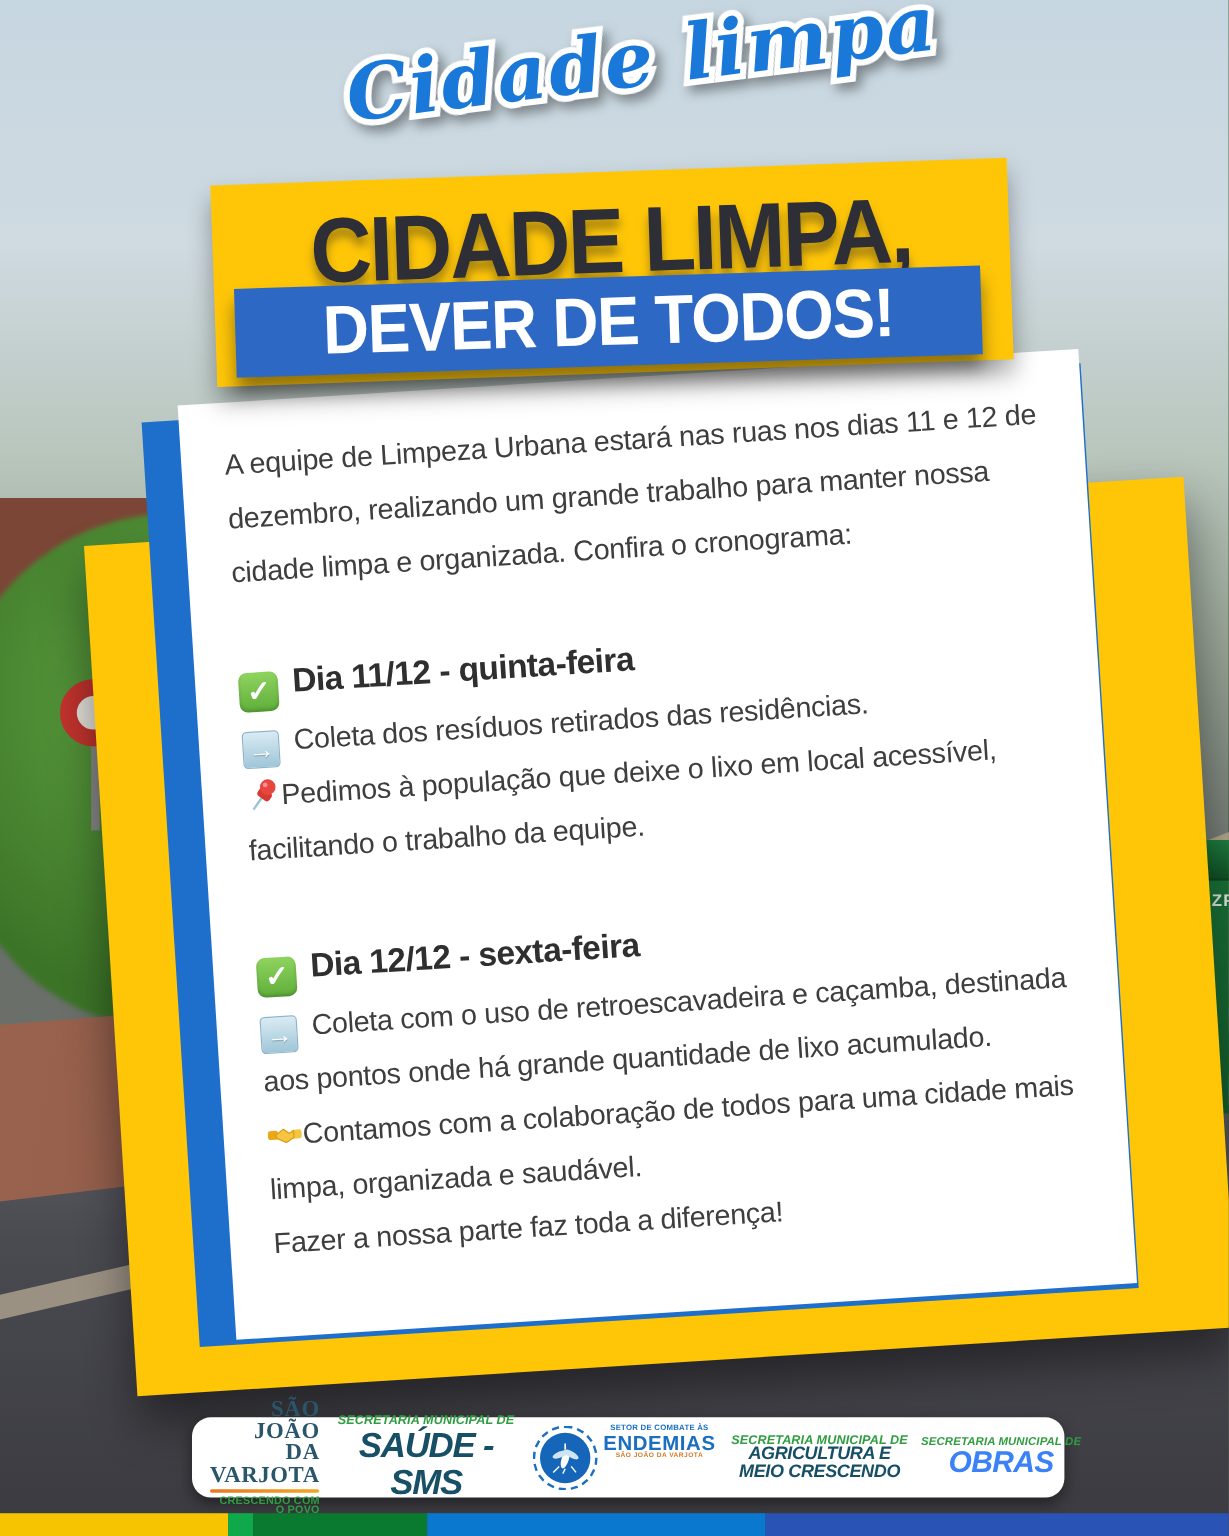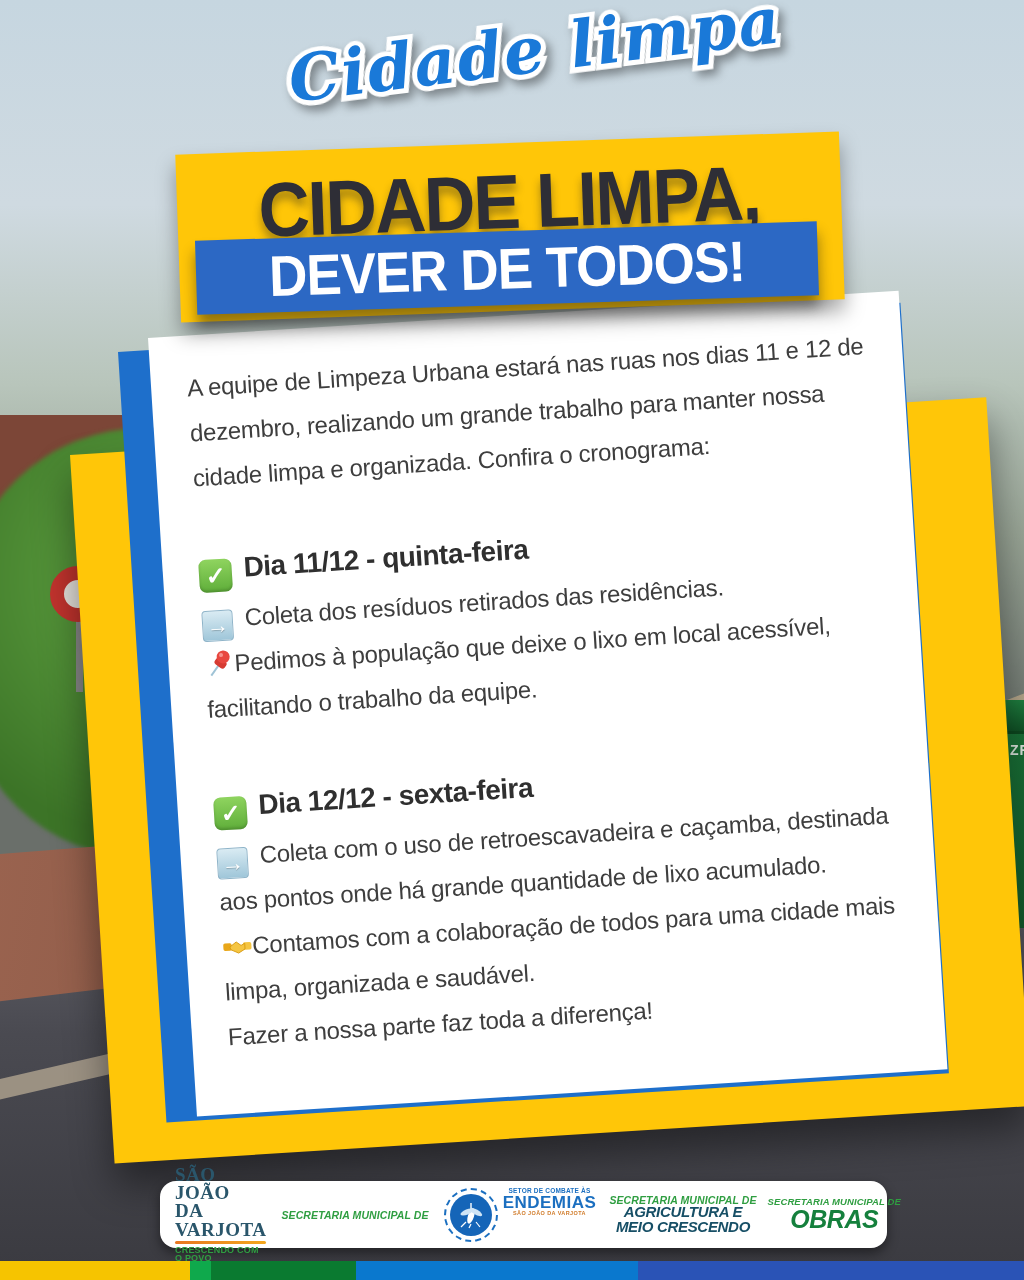--- a/index.html
+++ b/index.html
@@ -74,39 +74,39 @@
   .heading b { font-size:28px; color:#2f2f2f; letter-spacing:-0.5px; }
   .icon { display:inline-flex; align-items:center; justify-content:center; vertical-align:-6px; margin-right:12px; }
   .check { width:33px; height:33px; border-radius:7px; background:linear-gradient(#8fd45f,#5fae3a);
     color:#fff; font-size:24px; font-weight:bold; box-shadow:inset 0 -2px 3px rgba(0,0,0,.18); }
   .arrow { width:31px; height:31px; border-radius:4px; background:linear-gradient(#d9ebf3,#9fc6d9);
     border:1px solid #8fb4c9; color:#fff; font-size:22px; font-weight:bold; text-shadow:0 1px 1px rgba(0,0,0,.25); }
   .pin-svg, .hand-svg { width:30px; height:30px; vertical-align:-7px; }
   
   .footer-bar { position:absolute; left:160px; top:1181px; width:727px; height:67px; background:#fff; border-radius:16px;
     z-index:30; display:flex; align-items:center; padding:0 8px; gap:7px; box-shadow:0 5px 12px rgba(0,0,0,.45); }
-  .city { line-height:0.95; margin-right:2px; }
+  .city { line-height:0.95; margin-right:2px;text-align:right; }
   .city-name { font-family:"Liberation Serif", serif; font-weight:bold; font-size:19px; color:#2a566b; letter-spacing:.5px; }
   .city-rule { height:3px; background:linear-gradient(90deg,#e87722,#f4a71d); margin:2px 0; border-radius:2px; }
   .city-slogan { color:#2f9e41; font-size:9px; font-weight:bold; letter-spacing:.2px; }
   .dept { color:#2f9e41; font-size:10.5px; font-weight:bold; font-style:italic; letter-spacing:.1px; white-space:nowrap; }
   .saude { text-align:center; margin:0 6px; }
   .saude-name { color:#174f66; font-size:29px; font-weight:bold; font-style:italic; letter-spacing:-1px; line-height:1.05; }
   .endemias { display:flex; align-items:flex-start; gap:5px; margin:0 2px; }
   .endemias-ring { width:54px; height:54px; border-radius:50%; border:2px dashed #1b6fc0; display:flex; align-items:center; justify-content:center; flex:0 0 auto; }
   .endemias-circle { width:42px; height:42px; border-radius:50%; background:#1565b8; display:flex; align-items:center; justify-content:center; }
   .endemias-text { text-align:center; line-height:1; }
   .endemias-dept { color:#1b6fc0; font-size:6.5px; font-weight:bold; letter-spacing:.2px; white-space:nowrap; }
   .endemias-name { color:#1b6fc0; font-size:17px; font-weight:bold; letter-spacing:.5px; }
   .endemias-sub { color:#d07a28; font-size:5.5px; font-weight:bold; letter-spacing:.4px; }
   .agric { text-align:center; line-height:1; margin:0 4px; }
   .agric-name { color:#174f66; font-size:15px; font-weight:bold; font-style:italic; letter-spacing:-.3px; line-height:.98; }
   .obras { text-align:center; line-height:1; }
   .obras .dept { font-size:9.5px; }
-  .obras-name { color:#15803d; font-size:25px; font-weight:bold; font-style:italic; letter-spacing:-.5px; }
+  .obras-name { color:#3b82f6; font-size:25px; font-weight:bold; font-style:italic; letter-spacing:-.5px; }
   
   .stripes { position:absolute; left:0; bottom:0; width:1024px; height:19px; display:flex; z-index:31; }
   .s1 { width:190px; background:#f6c400; }
   .s2 { width:21px;  background:#0fa94c; }
   .s3 { width:145px; background:#0a7a30; }
   .s4 { width:282px; background:#0a78ce; }
   .s5 { width:386px; background:#2a53b6; }
 </style>
 </head>
 <body>
@@ -197,20 +197,21 @@
       <path d="M50 38 C54 28 51 18 44 12" fill="none" stroke="#2e8b3a" stroke-width="3"></path>
     </svg>
     <div class="city">
       <div class="city-name">SÃO JOÃO</div>
       <div class="city-name">DA VARJOTA</div>
       <div class="city-rule"></div>
       <div class="city-slogan">CRESCENDO COM O POVO</div>
     </div>
     <div class="saude">
       <div class="dept">SECRETARIA MUNICIPAL DE</div>
+      <div class="saude-name">SAÚDE - SMS</div>
     </div>
     <div class="endemias">
       <div class="endemias-ring">
         <div class="endemias-circle">
           <svg width="30" height="30" viewBox="0 0 30 30">
             <ellipse cx="15" cy="16" rx="3" ry="8" fill="#ffffff" transform="rotate(18 15 16)"></ellipse>
             <ellipse cx="11" cy="12" rx="7" ry="2.6" fill="#cfe4f5" transform="rotate(-22 11 12)"></ellipse>
             <ellipse cx="20" cy="12" rx="7" ry="2.6" fill="#cfe4f5" transform="rotate(30 20 12)"></ellipse>
             <line x1="15" y1="8" x2="15" y2="3" stroke="#ffffff" stroke-width="1.4"></line>
             <line x1="10" y1="22" x2="5" y2="27" stroke="#ffffff" stroke-width="1.2"></line>

